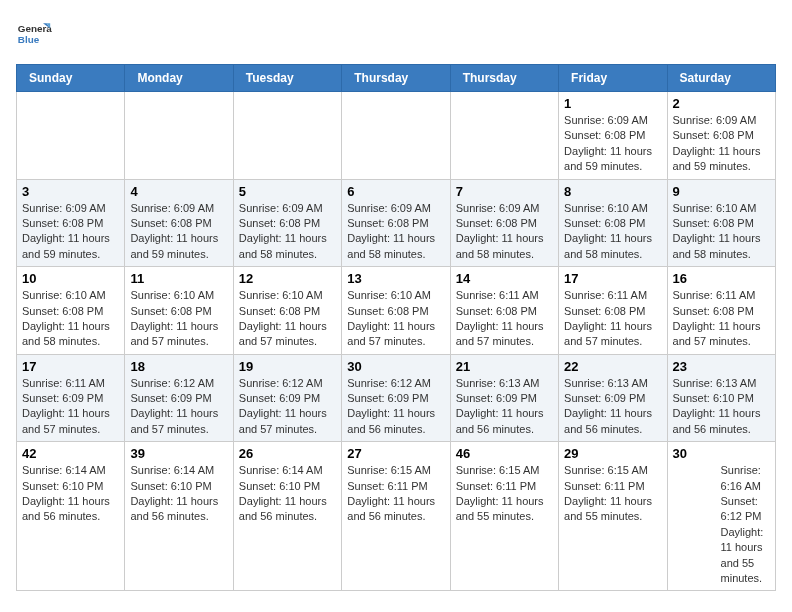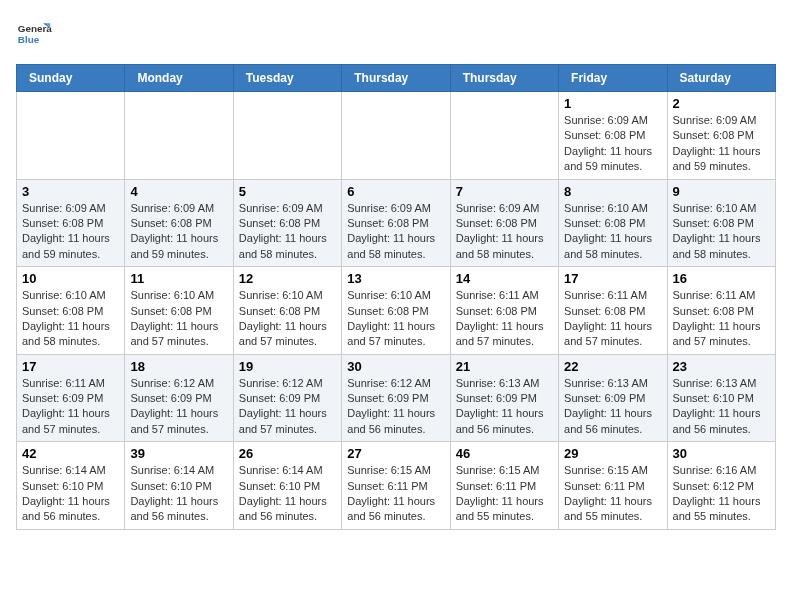--- a/index.html
+++ b/index.html
@@ -297,20 +297,20 @@
 Daylight: 11 hours and 55 minutes.</div>
           </td>
           <td>
             <span class="day-number">29</span>
             <div class="day-info" style="white-space: pre-line;">Sunrise: 6:15 AM
 Sunset: 6:11 PM
 Daylight: 11 hours and 55 minutes.</div>
           </td>
           <td>
             <span class="day-number">30</span>
-            <div class="day-info" style="white-space: pre-line;">Sunrise: 6:16 AM
+            <div class="day-info" style="white-space: pre-line; margin-left: 48px;">Sunrise: 6:16 AM
 Sunset: 6:12 PM
 Daylight: 11 hours and 55 minutes.</div>
           </td>
         </tr>
       </tbody>
   </table>
 </div>
 
 </body></html>

